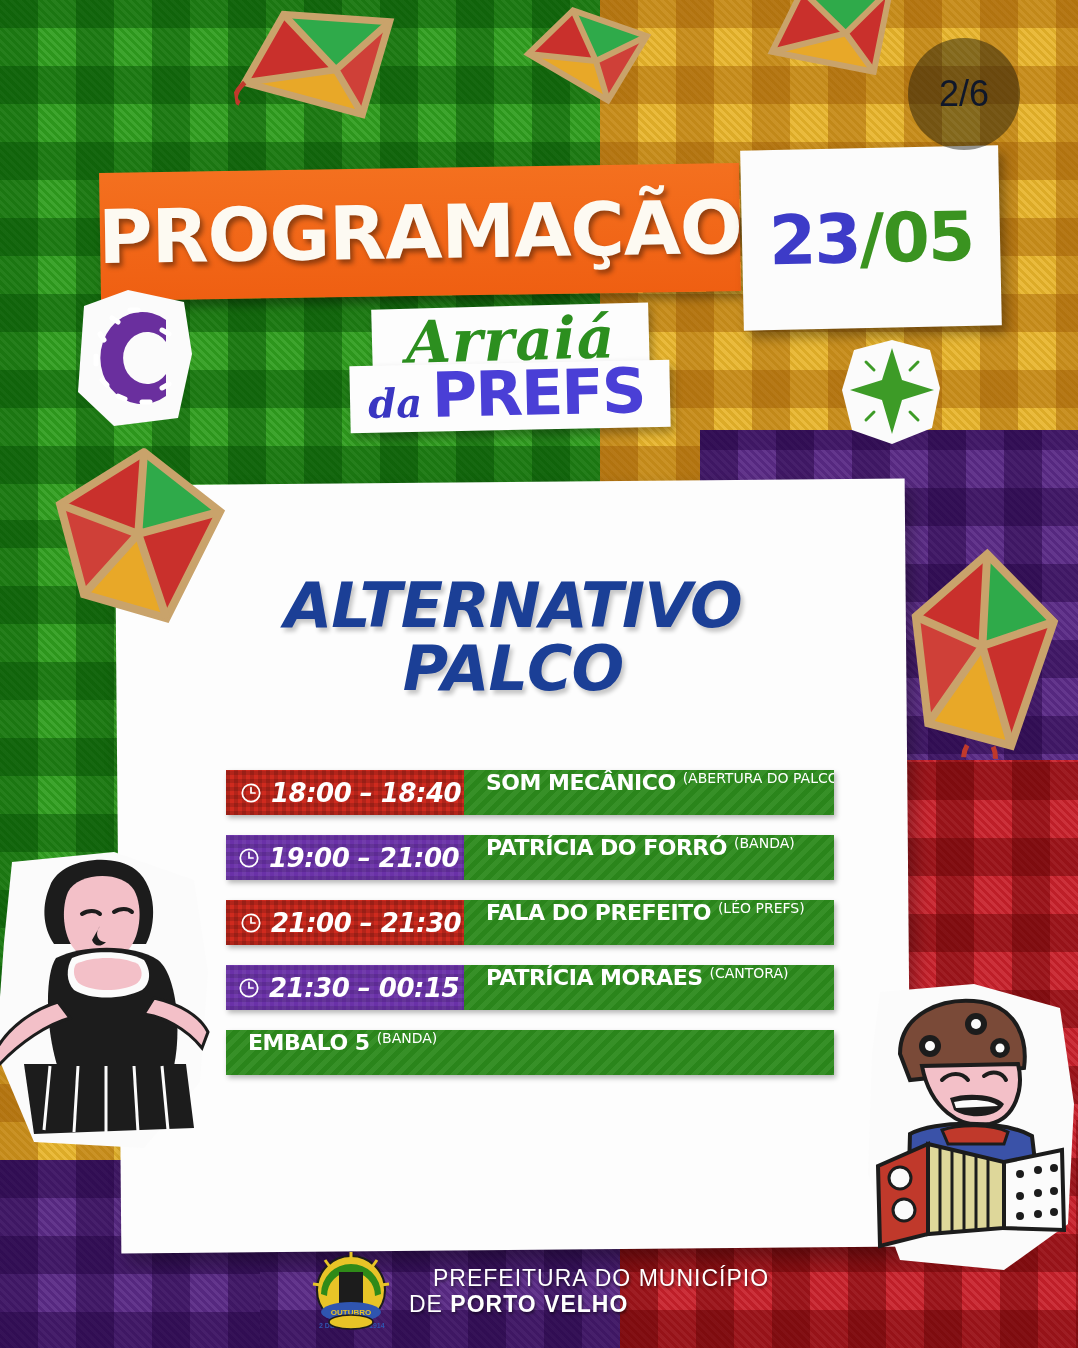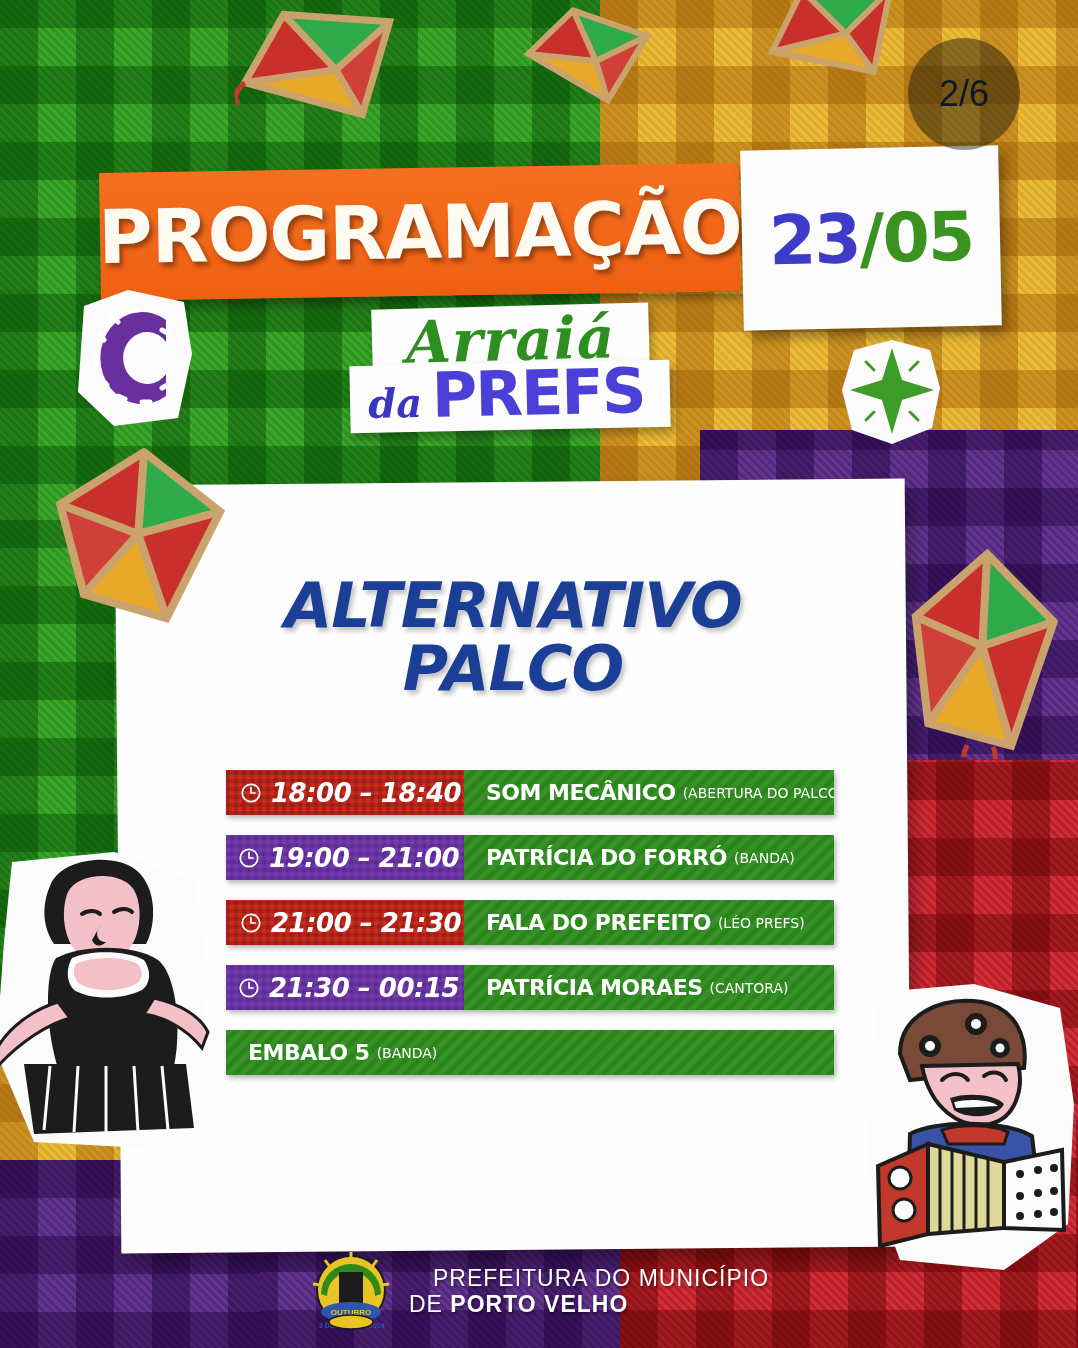--- a/index.html
+++ b/index.html
@@ -150,21 +150,21 @@
     background-image:repeating-linear-gradient(0deg, rgba(0,0,0,.12) 0 4px, rgba(0,0,0,0) 4px 8px),
                      repeating-linear-gradient(90deg, rgba(255,255,255,.05) 0 4px, rgba(0,0,0,0) 4px 8px);
     padding-left:12px;
   }
   .clock-icon { width:22px; height:22px; flex:0 0 auto; }
   .time-text {
     font-family:"DejaVu Sans", sans-serif; font-weight:bold; font-style:italic;
     font-size:26px; color:#fff; letter-spacing:-.5px; white-space:nowrap;
   }
   .name-cell {
-    flex:1; display:flex; align-items:center; gap:7px; padding-left:22px;
+    flex:1; display:flex; gap:7px; padding-left:22px;
     background-color:#2c8a1c;
     background-image:repeating-linear-gradient(135deg, rgba(255,255,255,.05) 0 5px, rgba(0,0,0,.04) 5px 10px);
     overflow:hidden;
   }
   .act-name {
     font-family:"DejaVu Sans", sans-serif; font-weight:bold;
     font-size:22px; color:#fff; letter-spacing:-.5px; white-space:nowrap;
   }
   .act-note {
     font-family:"DejaVu Sans", sans-serif; font-weight:normal;

